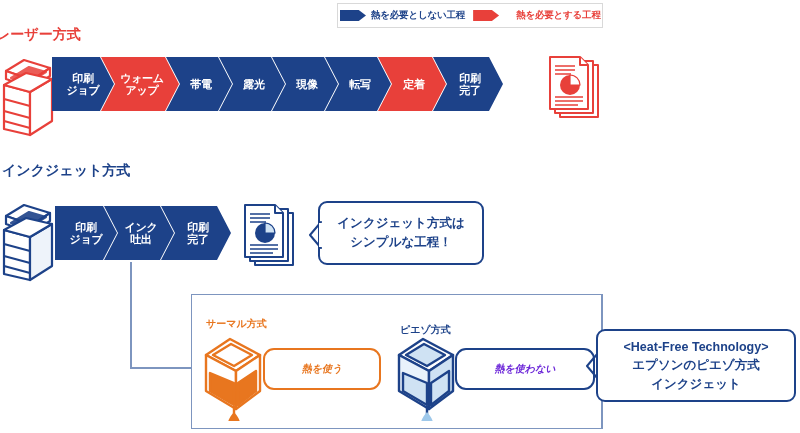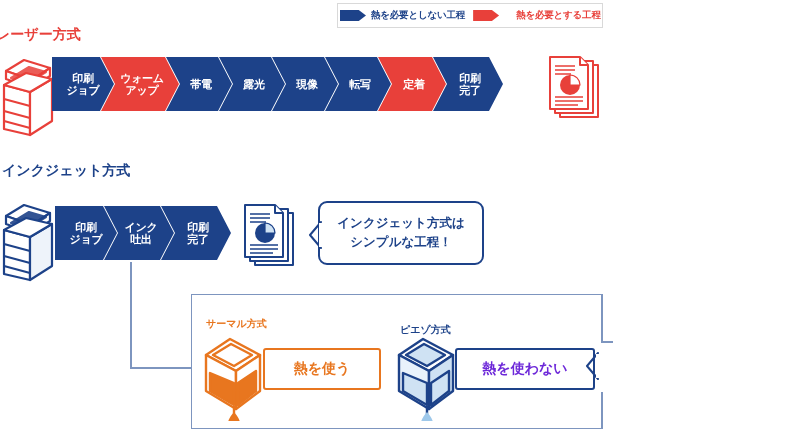--- a/index.html
+++ b/index.html
@@ -100,23 +100,23 @@
     position:absolute; font-size:10px; font-weight:bold; white-space:nowrap;
   }
   .cart-title.thermal{ left:206px; top:317px; color:#e8761f; }
   .cart-title.piezo  { left:400px; top:323px; color:#1d4289; }
 
   .cart{ position:absolute; }
   .cart.thermal{ left:200px; top:333px; }
   .cart.piezo  { left:393px; top:333px; }
 
   .heatbox{
-    position:absolute; border-radius:3px; background:#fff;
+    position:absolute; border-radius:11px; background:#fff;
     display:flex; align-items:center; justify-content:center;
-    font-size:14px; font-weight:bold; white-space:nowrap;
+    font-size:10px; font-weight:bold; white-space:nowrap;font-style:italic;
   }
   .heatbox.thermal{
     left:263px; top:348px; width:118px; height:42px;
     border:2px solid #e8761f; color:#e8761f;
   }
   .heatbox.piezo{
     left:455px; top:348px; width:140px; height:42px;
     border:2px solid #1d4289; color:#6d28d9;
   }
 
@@ -319,14 +319,19 @@
   <div class="heatbox piezo">
     <span>熱を使わない</span>
   </div>
 
   <div class="hf-tail">
     <svg width="14" height="28" viewBox="0 0 14 28">
       <path d="M13 1 L2 14 L13 27" fill="none" stroke="#1d4289" stroke-width="2" stroke-linejoin="round" stroke-linecap="round"></path>
       <rect x="11" y="2" width="4" height="24" fill="#fff"></rect>
     </svg>
   </div>
+  <div class="hfpanel">
+    <span class="l1">&lt;Heat-Free Technology&gt;</span>
+    <span class="l2">エプソンのピエゾ方式</span>
+    <span class="l3">インクジェット</span>
+  </div>
 
 </div>
 
 </body></html>

